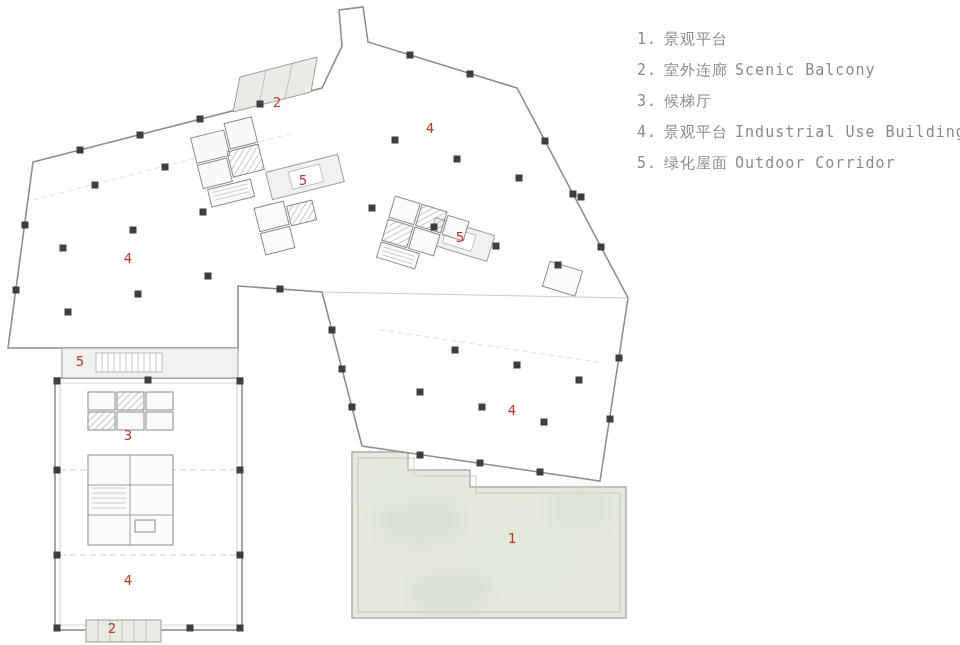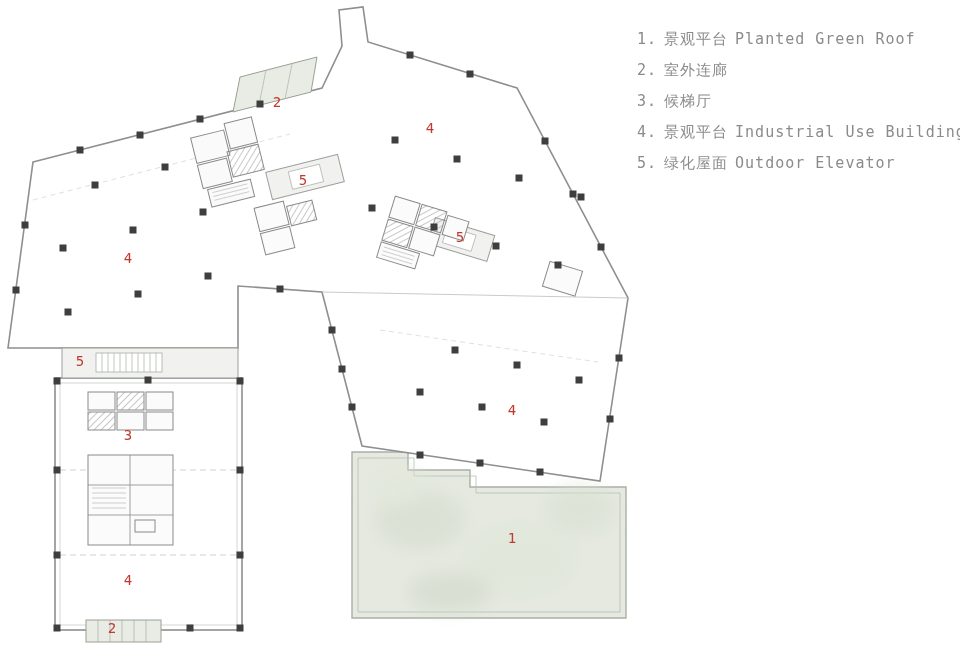--- a/index.html
+++ b/index.html
@@ -204,35 +204,35 @@
         <span class="plan-label" style="left: 512px; top: 538px;">1</span>
         <span class="plan-label" style="left: 128px; top: 580px;">4</span>
         <span class="plan-label" style="left: 112px; top: 628px;">2</span>
       </div>
   </div>
 
   <div class="legend">
     <div class="legend-item">
       <span>1.</span>
       <span>景观平台</span>
-      <span>Planted Green Roof</span>
     </div>
     <div class="legend-item">
       <span>2.</span>
       <span>室外连廊</span>
+      <span>Scenic Balcony</span>
     </div>
     <div class="legend-item">
       <span>3.</span>
       <span>候梯厅</span>
     </div>
     <div class="legend-item">
       <span>4.</span>
       <span>景观平台</span>
       <span>Industrial Use Building</span>
     </div>
     <div class="legend-item">
       <span>5.</span>
       <span>绿化屋面</span>
-      <span>Outdoor Elevator</span>
+      <span>Outdoor Corridor</span>
     </div>
   </div>
 
 </div>
 
 </body></html>

